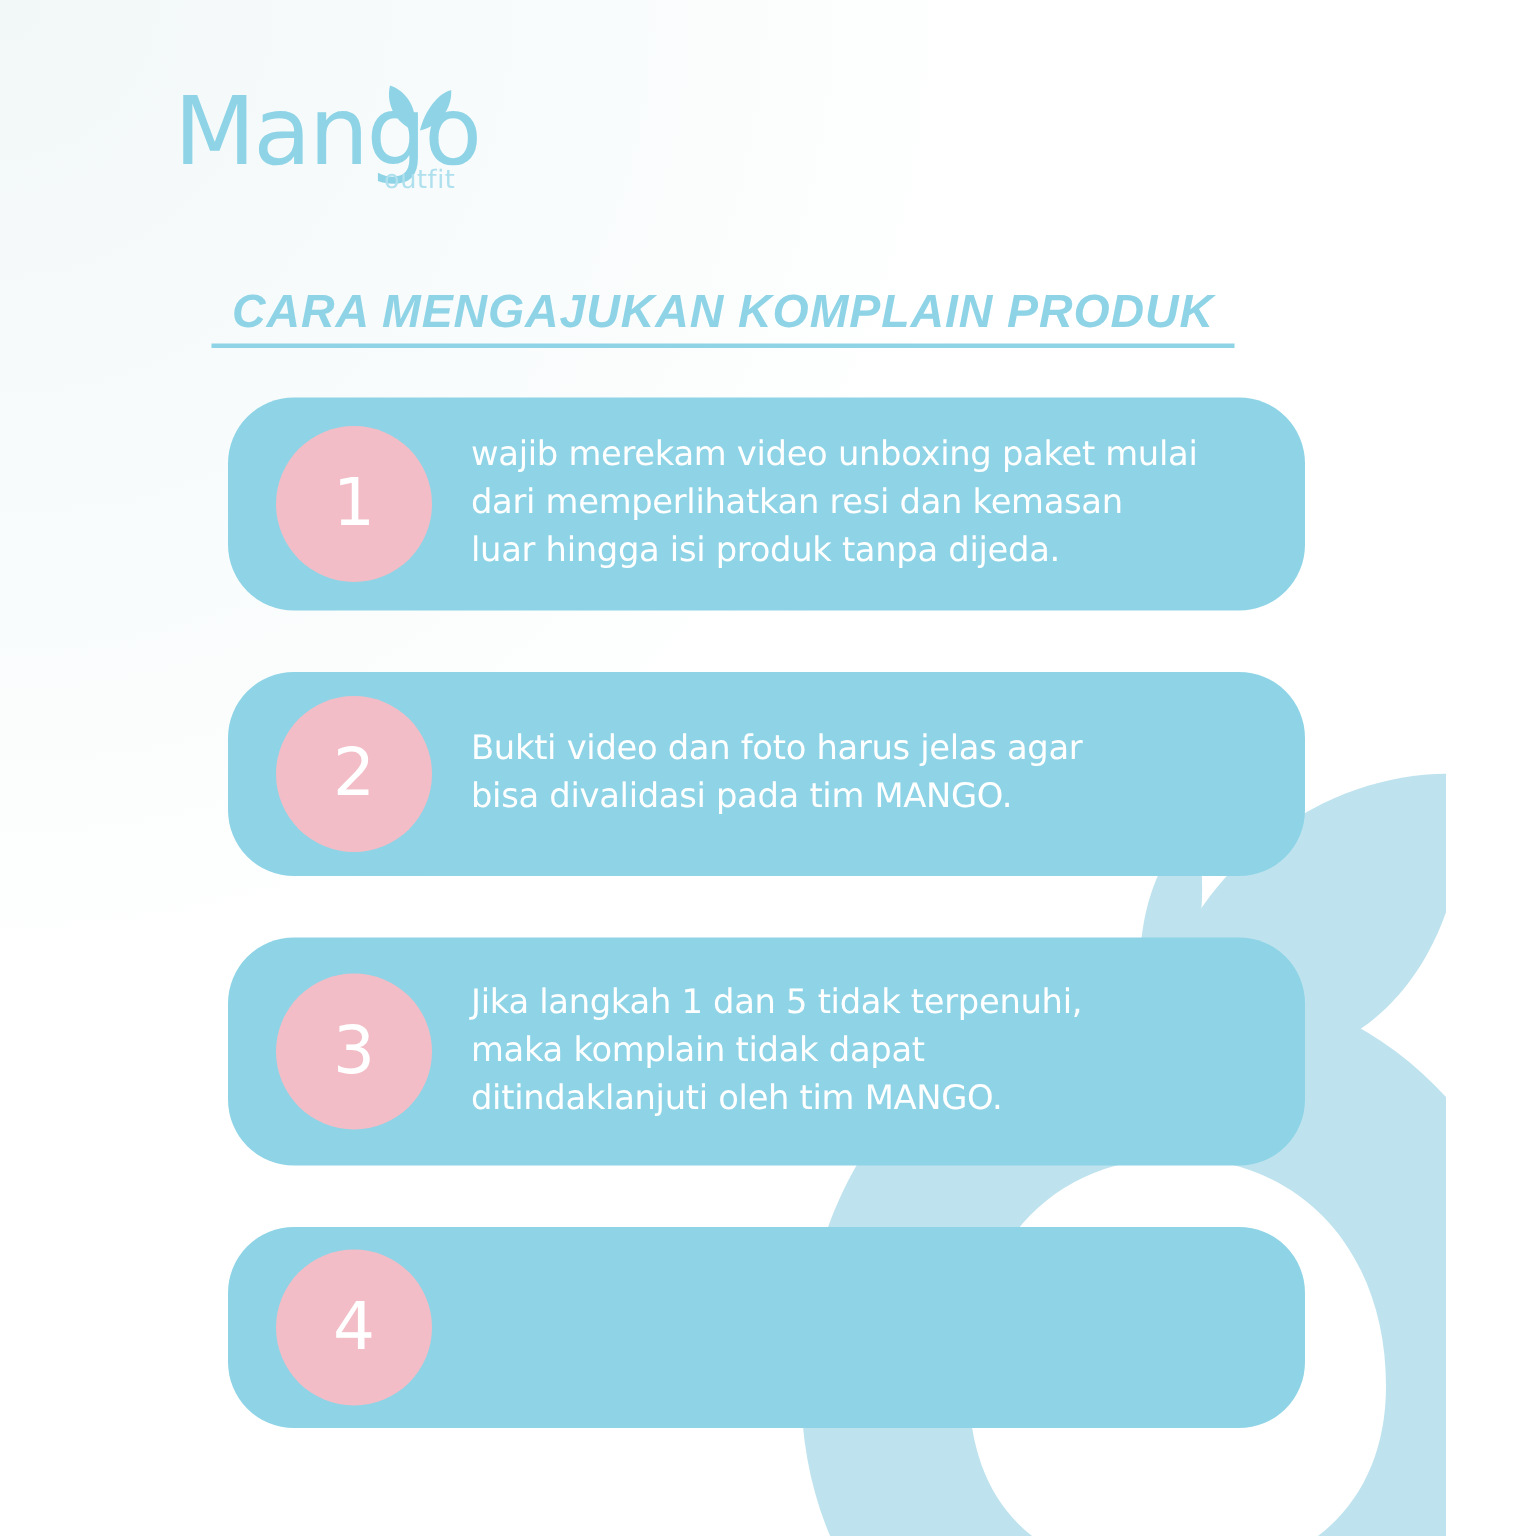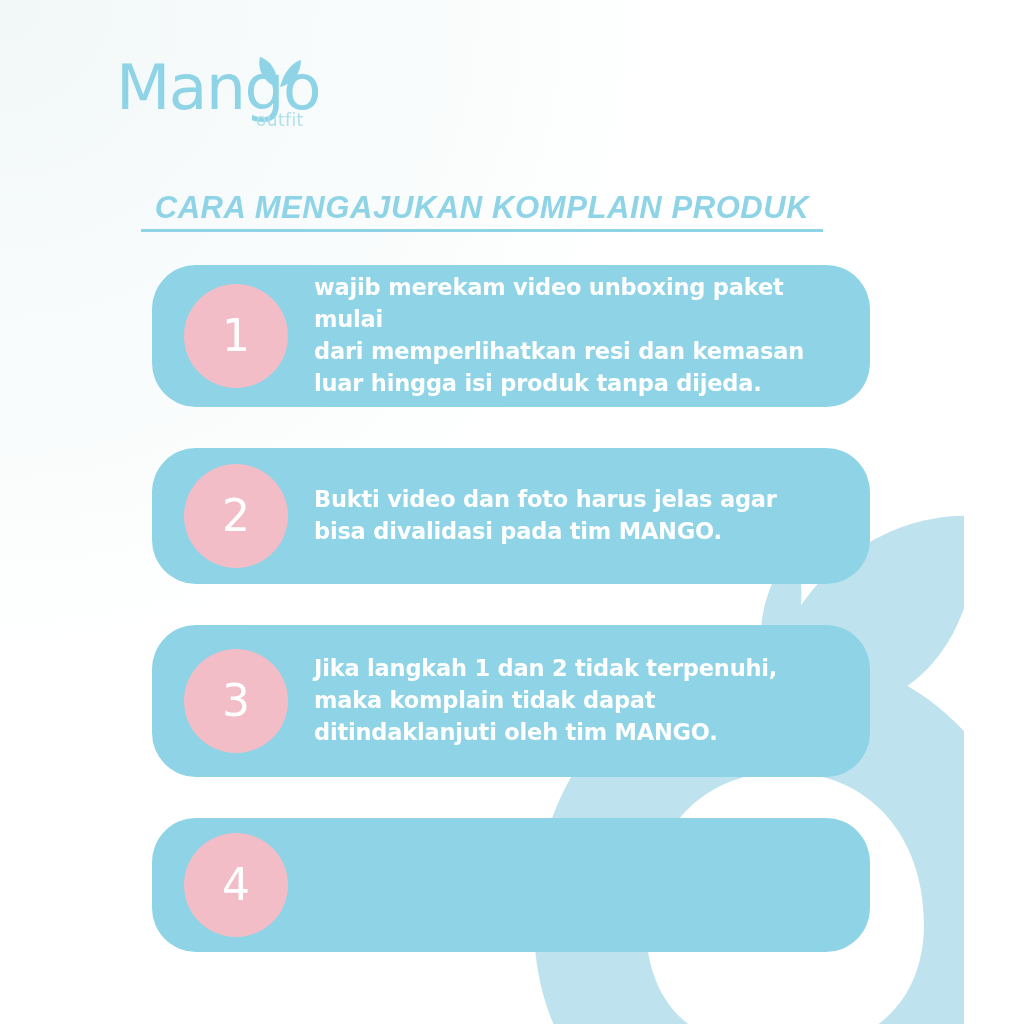--- a/index.html
+++ b/index.html
@@ -133,21 +133,21 @@
   .badge-num {
     font-family: "DejaVu Sans", sans-serif;
     font-size: 44px;
     font-weight: 400;
     color: #ffffff;
     line-height: 1;
   }
   .card-text {
     font-family: "DejaVu Sans", sans-serif;
     font-size: 22.5px;
-    font-weight: bold;
+    font-weight: normal;
     color: #ffffff;
     line-height: 1.42;
     letter-spacing: -0.2px;
     white-space: pre-line;
   }
 </style>
 </head>
 <body>
 
 <div id="poster">
@@ -213,21 +213,21 @@
         <span class="badge-num">2</span>
       </div>
       <div class="card-text">Bukti video dan foto harus jelas agar
 bisa divalidasi pada tim MANGO.</div>
     </div>
 
     <div class="card card-3">
       <div class="badge">
         <span class="badge-num">3</span>
       </div>
-      <div class="card-text">Jika langkah 1 dan 2 tidak terpenuhi,
+      <div class="card-text">Jika langkah 1 dan 5 tidak terpenuhi,
 maka komplain tidak dapat
 ditindaklanjuti oleh tim MANGO.</div>
     </div>
 
     <div class="card card-4">
       <div class="badge">
         <span class="badge-num">4</span>
       </div>
     </div>
 

